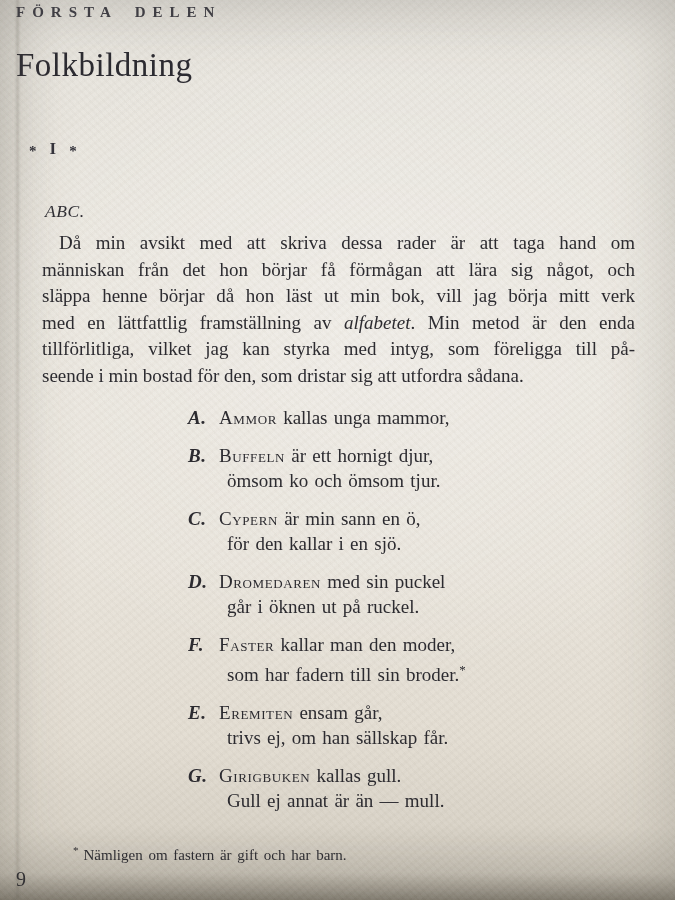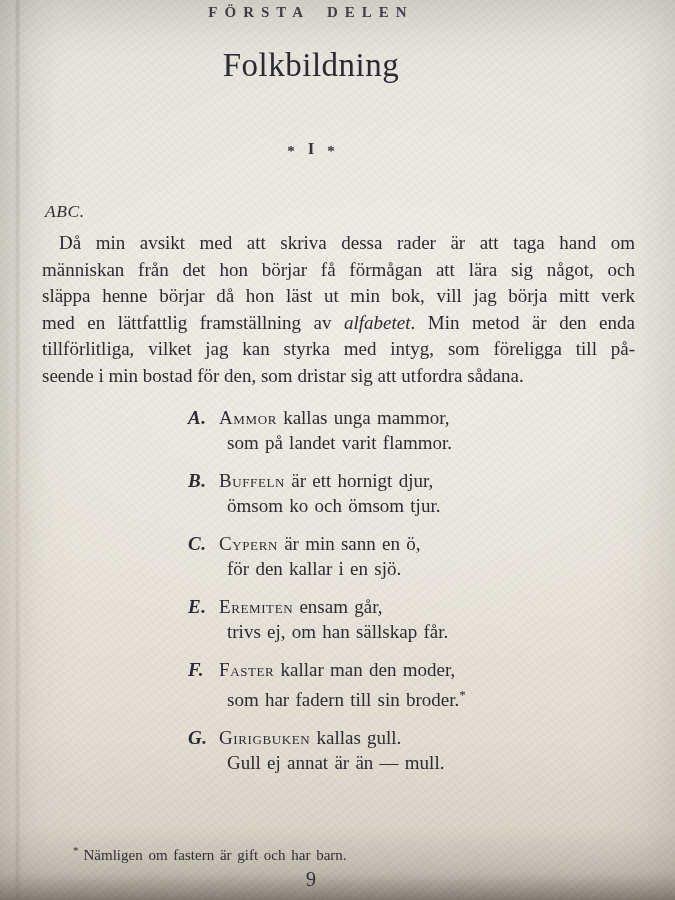--- a/index.html
+++ b/index.html
@@ -28,21 +28,21 @@
   }
   .vignette {
     position: absolute; inset: 0; pointer-events: none;
     box-shadow: inset 0 0 70px rgba(95,90,80,0.28);
   }
   .crease {
     position: absolute; left: 16px; top: 0; width: 3px; height: 100%;
     background: linear-gradient(to bottom, rgba(95,90,80,0.22), rgba(95,90,80,0.10) 60%, rgba(95,90,80,0.18));
     filter: blur(1px);
   }
-  .centered { position: absolute; left: 4px; width: 614px; text-align: center; }
+  .centered { position: absolute; left: 16px; width: 614px; }
 
   .part-heading {
     top: 4px;
     font-size: 15px; font-weight: bold;
     letter-spacing: 7px; word-spacing: 7px;
     color: #3d3c44;
   }
   .chapter-title {
     top: 47px;
     font-size: 33px;
@@ -117,42 +117,45 @@
     <div class="pline">släppa henne börjar då hon läst ut min bok, vill jag börja mitt verk</div>
     <div class="pline"><span>med en lättfattlig framställning av </span><span class="it">alfabetet</span><span>. Min metod är den enda</span></div>
     <div class="pline">tillförlitliga, vilket jag kan styrka med intyg, som föreligga till på-</div>
     <div class="pline last">seende i min bostad för den, som dristar sig att utfordra sådana.</div>
   </div>
 
   <div class="verses">
 
     <div class="verse">
       <div><span class="vlabel">A.</span><span class="lead">Ammor</span><span> kallas unga mammor,</span></div>
-      <div class="vline2">som på landet varit flammor.</div>
     </div>
 
     <div class="verse">
       <div><span class="vlabel">B.</span><span class="lead">Buffeln</span><span> är ett hornigt djur,</span></div>
       <div class="vline2">ömsom ko och ömsom tjur.</div>
     </div>
 
     <div class="verse">
       <div><span class="vlabel">C.</span><span class="lead">Cypern</span><span> är min sann en ö,</span></div>
       <div class="vline2">för den kallar i en sjö.</div>
     </div>
 
-
     <div class="verse">
-      <div><span class="vlabel">E.</span><span class="lead">Eremiten</span><span> ensam går,</span></div>
-      <div class="vline2">trivs ej, om han sällskap får.</div>
+      <div><span class="vlabel">D.</span><span class="lead">Dromedaren</span><span> med sin puckel</span></div>
+      <div class="vline2">går i öknen ut på ruckel.</div>
     </div>
 
     <div class="verse">
       <div><span class="vlabel">F.</span><span class="lead">Faster</span><span> kallar man den moder,</span></div>
       <div class="vline2"><span>som har fadern till sin broder.</span><sup class="fnref">*</sup></div>
+    </div>
+
+    <div class="verse">
+      <div><span class="vlabel">E.</span><span class="lead">Eremiten</span><span> ensam går,</span></div>
+      <div class="vline2">trivs ej, om han sällskap får.</div>
     </div>
 
     <div class="verse">
       <div><span class="vlabel">G.</span><span class="lead">Girigbuken</span><span> kallas gull.</span></div>
       <div class="vline2">Gull ej annat är än — mull.</div>
     </div>
 
   </div>
 
   <div class="footnote"><sup>*</sup><span>Nämligen om fastern är gift och har barn.</span></div>

